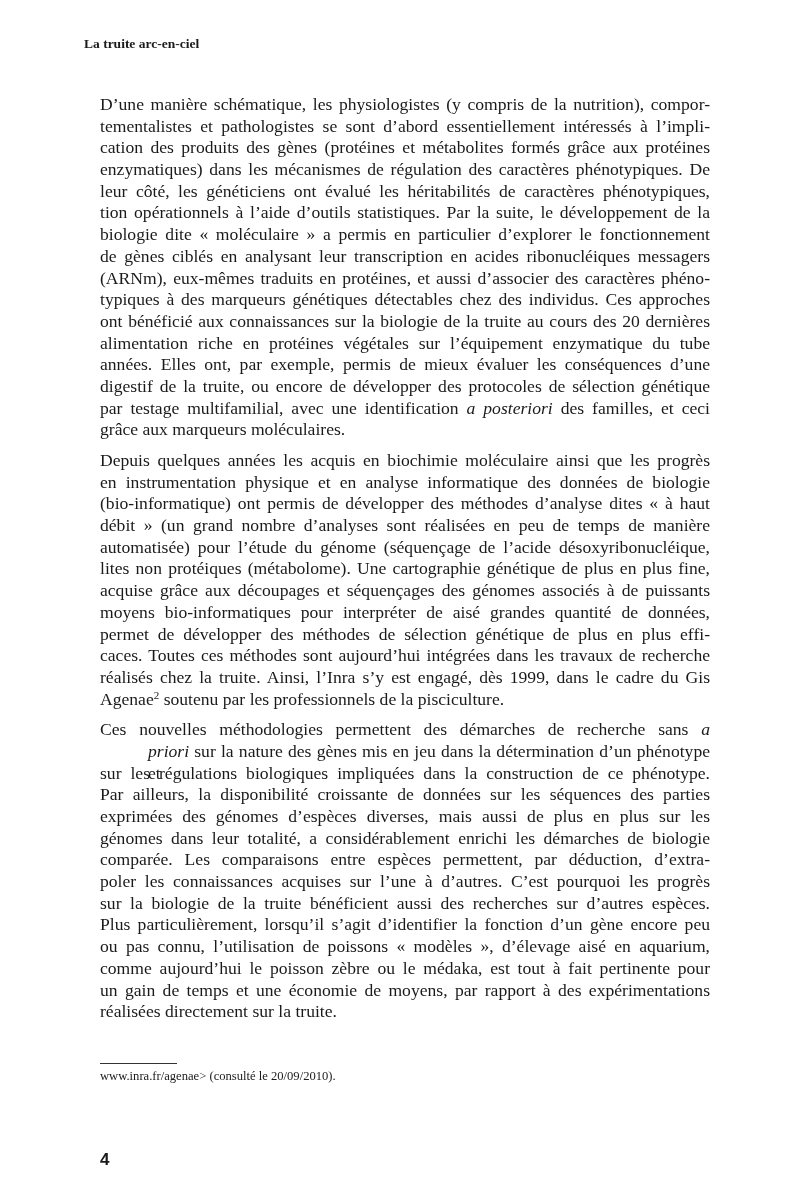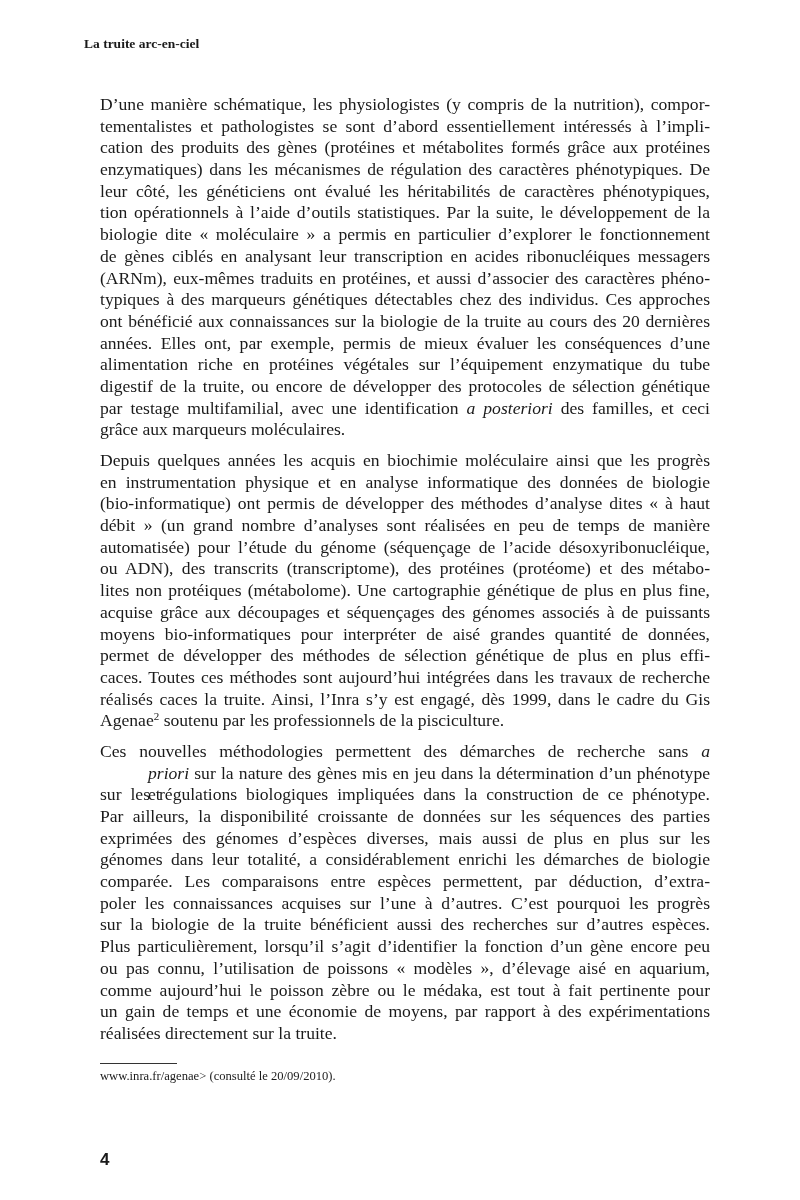--- a/index.html
+++ b/index.html
@@ -43,40 +43,39 @@
     <span class="line" style="white-space: normal;">tementalistes et pathologistes se sont d’abord essentiellement intéressés à l’impli-</span>
     <span class="line" style="white-space: normal;">cation des produits des gènes (protéines et métabolites formés grâce aux protéines</span>
     <span class="line" style="white-space: normal;">enzymatiques) dans les mécanismes de régulation des caractères phénotypiques. De</span>
     <span class="line" style="white-space: normal;">leur côté, les généticiens ont évalué les héritabilités de caractères phénotypiques,</span>
     <span class="line" style="white-space: normal;">tion opérationnels à l’aide d’outils statistiques. Par la suite, le développement de la</span>
     <span class="line" style="white-space: normal;">biologie dite « moléculaire » a permis en particulier d’explorer le fonctionnement</span>
     <span class="line" style="white-space: normal;">de gènes ciblés en analysant leur transcription en acides ribonucléiques messagers</span>
     <span class="line" style="white-space: normal;">(ARNm), eux-mêmes traduits en protéines, et aussi d’associer des caractères phéno-</span>
     <span class="line" style="white-space: normal;">typiques à des marqueurs génétiques détectables chez des individus. Ces approches</span>
     <span class="line" style="white-space: normal;">ont bénéficié aux connaissances sur la biologie de la truite au cours des 20 dernières</span>
+    <span class="line" style="white-space: normal;">alimentation riche en protéines végétales sur l’équipement enzymatique du tube</span>
     <span class="line" style="white-space: normal;">années. Elles ont, par exemple, permis de mieux évaluer les conséquences d’une</span>
-    <span class="line" style="white-space: normal;">alimentation riche en protéines végétales sur l’équipement enzymatique du tube</span>
     <span class="line" style="white-space: normal;">digestif de la truite, ou encore de développer des protocoles de sélection génétique</span>
     <span class="line" style="white-space: normal;"><span>par testage multifamilial, avec une identification </span><em>a posteriori</em><span> des familles, et ceci</span></span>
     <span class="line last">grâce aux marqueurs moléculaires.</span>
   </div>
 
   <div class="para">
     <span class="line" style="white-space: normal;">Depuis quelques années les acquis en biochimie moléculaire ainsi que les progrès</span>
     <span class="line" style="white-space: normal;">en instrumentation physique et en analyse informatique des données de biologie</span>
     <span class="line" style="white-space: normal;">(bio-informatique) ont permis de développer des méthodes d’analyse dites « à haut</span>
     <span class="line" style="white-space: normal;">débit » (un grand nombre d’analyses sont réalisées en peu de temps de manière</span>
     <span class="line" style="white-space: normal;">automatisée) pour l’étude du génome (séquençage de l’acide désoxyribonucléique,</span>
-    <span class="line" style="white-space: normal;">ou ADN), des transcrits (transcriptome), des protéines (protéome) et des métabo-</span>
     <span class="line" style="white-space: normal;">lites non protéiques (métabolome). Une cartographie génétique de plus en plus fine,</span>
     <span class="line" style="white-space: normal;">acquise grâce aux découpages et séquençages des génomes associés à de puissants</span>
     <span class="line" style="white-space: normal;">moyens bio-informatiques pour interpréter de aisé grandes quantité de données,</span>
     <span class="line" style="white-space: normal;">permet de développer des méthodes de sélection génétique de plus en plus effi-</span>
     <span class="line" style="white-space: normal;">caces. Toutes ces méthodes sont aujourd’hui intégrées dans les travaux de recherche</span>
-    <span class="line" style="white-space: normal;">réalisés caces la truite. Ainsi, l’Inra s’y est engagé, dès 1999, dans le cadre du Gis</span>
+    <span class="line" style="white-space: normal;">réalisés chez la truite. Ainsi, l’Inra s’y est engagé, dès 1999, dans le cadre du Gis</span>
     <span class="line last"><span>Agenae</span><sup>2</sup><span> soutenu par les professionnels de la pisciculture.</span></span>
   </div>
 
   <div class="para">
     <span class="line" style="white-space: normal;"><span>Ces nouvelles méthodologies permettent des démarches de recherche sans </span><em>a</em></span>
     <span class="line" style="white-space: normal; margin-left: 48px;"><em>priori</em><span> sur la nature des gènes mis en jeu dans la détermination d’un phénotype et</span></span>
     <span class="line" style="white-space: normal;">sur les régulations biologiques impliquées dans la construction de ce phénotype.</span>
     <span class="line" style="white-space: normal;">Par ailleurs, la disponibilité croissante de données sur les séquences des parties</span>
     <span class="line" style="white-space: normal;">exprimées des génomes d’espèces diverses, mais aussi de plus en plus sur les</span>
     <span class="line" style="white-space: normal;">génomes dans leur totalité, a considérablement enrichi les démarches de biologie</span>

